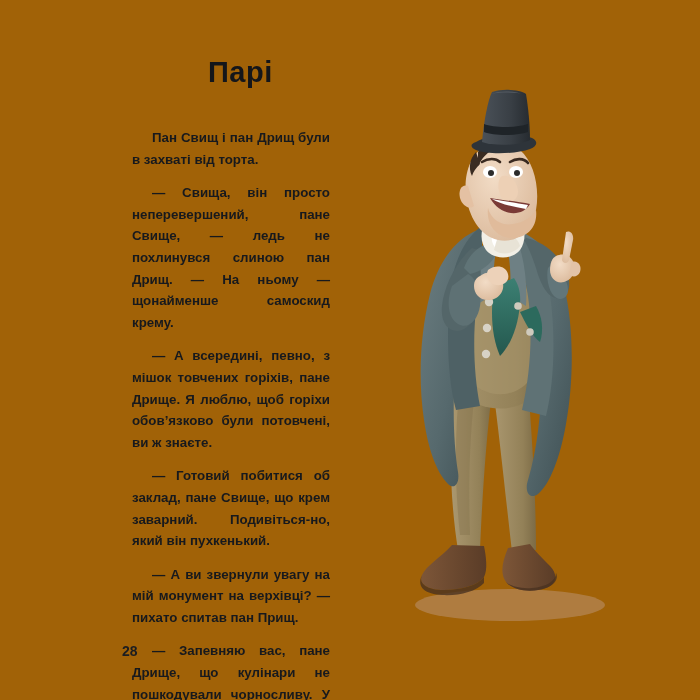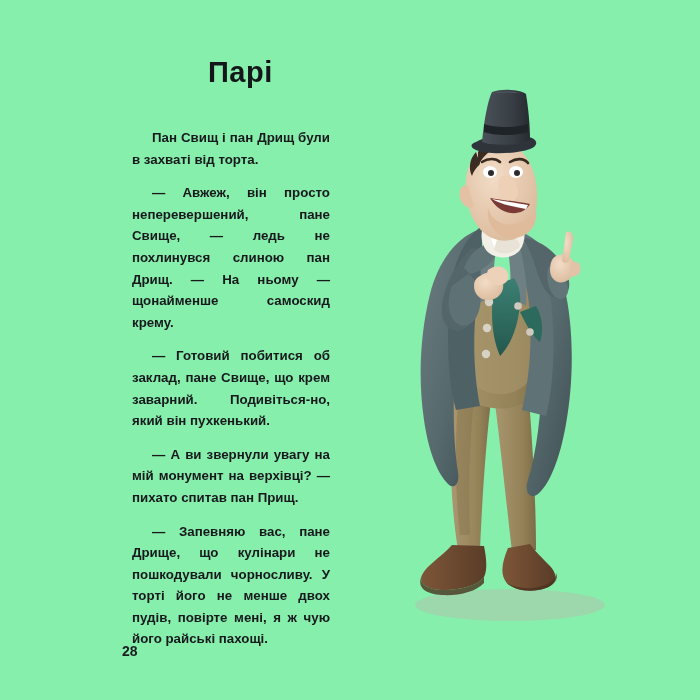--- a/index.html
+++ b/index.html
@@ -4,21 +4,21 @@
 <style>
   html, body {
     margin: 0;
     padding: 0;
     background: #ffffff;
   }
   .page {
     position: relative;
     width: 700px;
     height: 700px;
-    background: #86efac;
+    background: #a16207;
     overflow: hidden;
     font-family: "Liberation Sans", sans-serif;
   }
 
   
   .mist {
     position: absolute;
     left: 0;
     right: 0;
     bottom: 0;
@@ -79,21 +79,22 @@
 <body>
 
 <div class="page">
 
   <div class="mist"></div>
 
   <div class="title">Парі</div>
 
   <div class="body-col">
     <p class="para">Пан Свищ і пан Дрищ були в захваті від торта.</p>
-    <p class="para">— Авжеж, він просто неперевершений, пане Свище, — ледь не похлинувся слиною пан Дрищ. — На ньому — щонайменше самоскид крему.</p>
+    <p class="para">— Свища, він просто неперевершений, пане Свище, — ледь не похлинувся слиною пан Дрищ. — На ньому — щонайменше самоскид крему.</p>
+    <p class="para">— А всередині, певно, з мішок товчених горіхів, пане Дрище. Я люблю, щоб горіхи обов’язково були потовчені, ви ж знаєте.</p>
     <p class="para">— Готовий побитися об заклад, пане Свище, що крем заварний. Подивіться-но, який він пухкенький.</p>
     <p class="para">— А ви звернули увагу на мій монумент на верхівці? — пихато спитав пан Прищ.</p>
     <p class="para">— Запевняю вас, пане Дрище, що кулінари не пошкодували чорносливу. У торті його не менше двох пудів, повірте мені, я ж чую його райські пахощі.</p>
   </div>
 
   <div class="folio">28</div>
 
   <div class="illus">
     <svg viewBox="0 0 300 560" width="300" height="560" xmlns="http://www.w3.org/2000/svg" aria-hidden="true">
       <defs>

